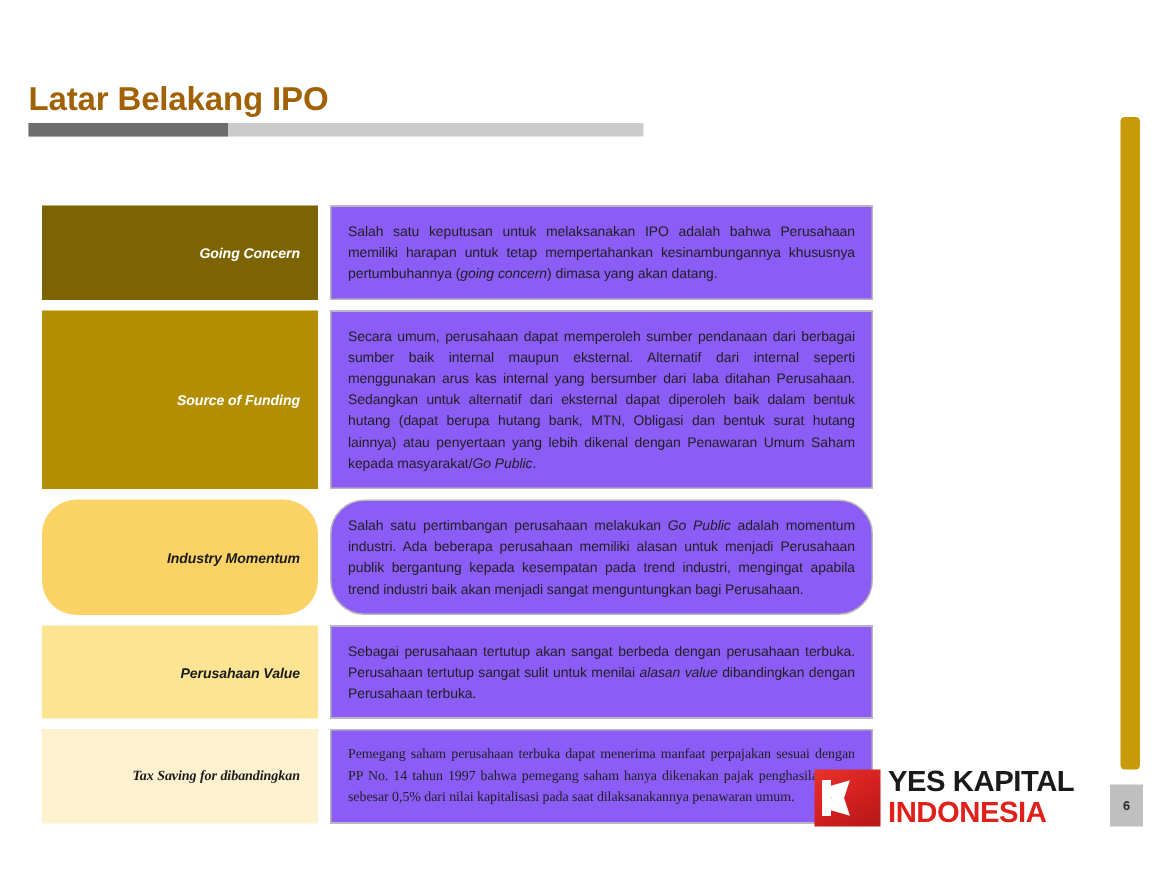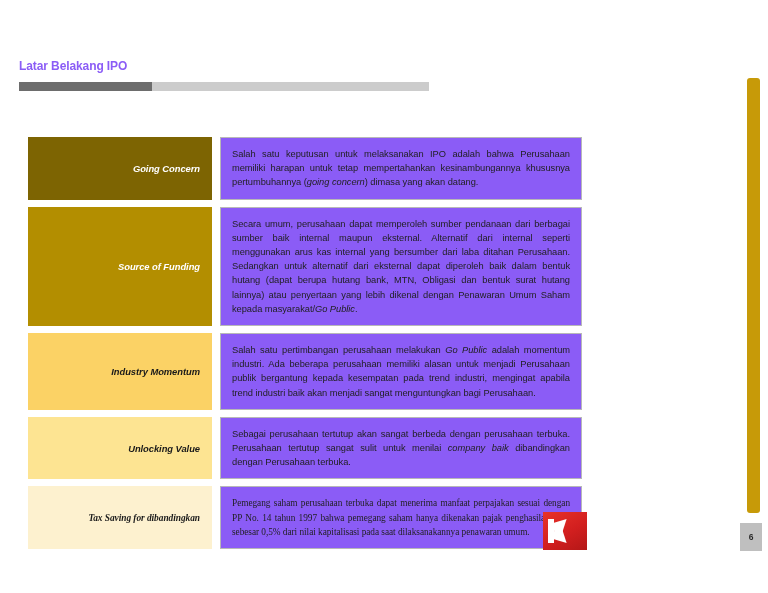--- a/index.html
+++ b/index.html
@@ -35,23 +35,23 @@
   }
 
   
   .title-block {
     position: absolute;
     left: 19px;
     top: 56px;
     width: 420px;
   }
   .slide-title {
-    font-size: 12px;
-    font-weight: bold;
-    color: #8b5cf6;
+    font-size: 22px;
+    font-weight: bold;
+    color: #a16207;
     letter-spacing: -0.1px;
     line-height: 20px;
     white-space: nowrap;
   }
   .title-rule {
     margin-top: 6px;
     height: 9px;
     width: 410px;
     background: #cccccc;
     position: relative;
@@ -123,21 +123,21 @@
     color: #1f1f1f;
     text-align: justify;
     text-justify: inter-word;
     letter-spacing: -0.04px;
   }
   .text-cell p i { font-style: italic; }
 
   
   .r1 .label-cell, .r1 .text-cell { min-height: 62px; }
   .r2 .label-cell, .r2 .text-cell { min-height: 82px; }
-  .r3 .label-cell, .r3 .text-cell { min-height: 62px; }
+  .r3 .label-cell, .r3 .text-cell { min-height: 62px; border-radius: 23px; }
   .r4 .label-cell, .r4 .text-cell { min-height: 56px; }
   .r5 .label-cell, .r5 .text-cell { min-height: 62px; font-family: Liberation Serif, serif; }
 
   
   .gold-bar {
     position: absolute;
     right: 8px;
     top: 78px;
     width: 13px;
     height: 435px;
@@ -261,24 +261,24 @@
       <div class="label-cell" style="background: rgb(251, 210, 101); color: rgb(26, 26, 26);">
         <span>Industry Momentum</span>
       </div>
       <div class="text-cell">
         <p>Salah satu pertimbangan perusahaan melakukan <i>Go Public</i> adalah momentum industri. Ada beberapa perusahaan memiliki alasan untuk menjadi Perusahaan publik bergantung kepada kesempatan pada trend industri, mengingat apabila trend industri baik akan menjadi sangat menguntungkan bagi Perusahaan.</p>
       </div>
     </div>
 
     <div class="row r4">
       <div class="label-cell" style="background: rgb(253, 228, 146); color: rgb(26, 26, 26);">
-        <span>Unlocking Value</span>
-      </div>
-      <div class="text-cell">
-        <p>Sebagai perusahaan tertutup akan sangat berbeda dengan perusahaan terbuka. Perusahaan tertutup sangat sulit untuk menilai <i>company baik</i> dibandingkan dengan Perusahaan terbuka.</p>
+        <span>Perusahaan Value</span>
+      </div>
+      <div class="text-cell">
+        <p>Sebagai perusahaan tertutup akan sangat berbeda dengan perusahaan terbuka. Perusahaan tertutup sangat sulit untuk menilai <i>alasan value</i> dibandingkan dengan Perusahaan terbuka.</p>
       </div>
     </div>
 
     <div class="row r5">
       <div class="label-cell" style="background: rgb(253, 241, 207); color: rgb(26, 26, 26);">
         <span>Tax Saving for dibandingkan</span>
       </div>
       <div class="text-cell">
         <p>Pemegang saham perusahaan terbuka dapat menerima manfaat perpajakan sesuai dengan PP No. 14 tahun 1997 bahwa pemegang saham hanya dikenakan pajak penghasilan final sebesar 0,5% dari nilai kapitalisasi pada saat dilaksanakannya penawaran umum.</p>
       </div>
@@ -288,18 +288,20 @@
 
   <div class="gold-bar"></div>
 
   <div class="logo">
     <div class="logo-mark">
       <span class="k-stem"></span>
       <span class="k-top"></span>
       <span class="k-bot"></span>
     </div>
     <div class="logo-text">
+      <span class="logo-line1">YES KAPITAL</span>
+      <span class="logo-line2">INDONESIA</span>
     </div>
   </div>
 
   <div class="page-badge">6</div>
 
 </div>
 
 </body></html>

